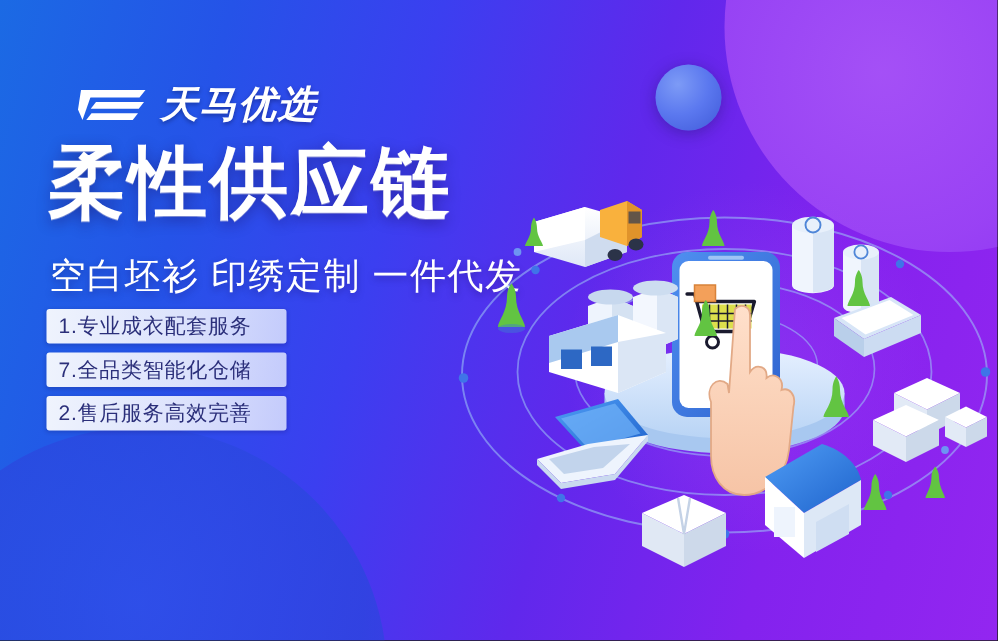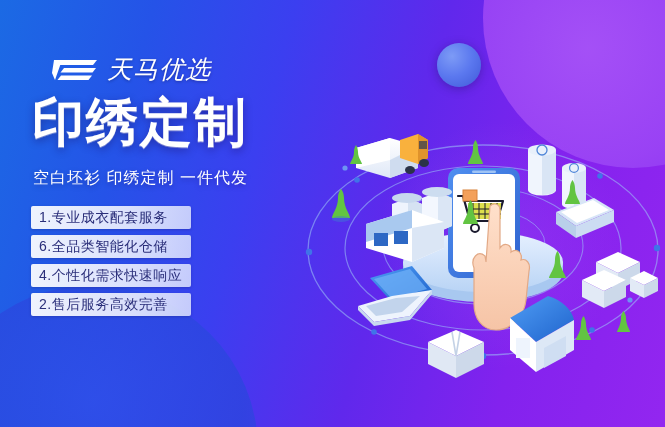--- a/index.html
+++ b/index.html
@@ -30,34 +30,34 @@
     width:250px;height:250px;right:40px;top:120px;
     background:radial-gradient(circle,rgba(168,85,247,.30) 0%,rgba(168,85,247,0) 70%);
   }
 
   
   #text-col{position:absolute;left:0;top:0;width:350px;height:100%;}
 
   #logo-row{position:absolute;left:52px;top:53px;display:flex;align-items:center;gap:9px;}
   #logo-mark{width:46px;height:26px;flex:none;}
   #logo-text{
-    color:#ffffff;font-size:25px;font-weight:normal;letter-spacing:1px;
+    color:#ffffff;font-size:25px;font-weight:bold;letter-spacing:1px;
     font-style:italic;text-shadow:0 1px 3px rgba(0,0,40,.35);white-space:nowrap;
   }
 
   #headline{
     position:absolute;left:32px;top:96px;
     font-size:52px;font-weight:bold;color:#ffffff;letter-spacing:2px;
     line-height:1;white-space:nowrap;
     text-shadow:0 3px 9px rgba(25,10,90,.45),0 1px 0 rgba(255,255,255,.5);
   }
 
   #subtitle{
     position:absolute;left:33px;top:168px;
-    font-size:16px;color:#ffffff;letter-spacing:1px;white-space:nowrap;
+    font-size:24px;color:#ffffff;letter-spacing:1px;white-space:nowrap;
     text-shadow:0 2px 5px rgba(20,10,80,.35);
   }
 
   #feature-list{position:absolute;left:31px;top:206px;width:160px;}
   .feature-row{
     height:23px;margin-bottom:6px;display:flex;align-items:center;
     padding:0 8px;box-sizing:border-box;
     background:linear-gradient(100deg,rgba(255,255,255,.93) 0%,rgba(243,245,255,.88) 60%,rgba(231,236,255,.80) 100%);
     border-radius:2px;
     box-shadow:0 1px 3px rgba(20,10,70,.22);
@@ -85,33 +85,30 @@
     <div id="logo-row">
       <svg id="logo-mark" viewBox="0 0 46 26">
         <path d="M6 3 L45 3 L41 8 L2 8 Z" fill="#ffffff"></path>
         <path d="M12 11 L44 11 L40.5 15.5 L8.5 15.5 Z" fill="#ffffff"></path>
         <path d="M9 18.5 L40 18.5 L36.5 23 L5.5 23 Z" fill="#ffffff"></path>
         <path d="M2 3 L10 3 L3 23 L0 16 Z" fill="#ffffff"></path>
       </svg>
       <span id="logo-text">天马优选</span>
     </div>
 
-    <div id="headline">印绣定制</div>
+    <div id="headline">柔性供应链</div>
 
     <div id="subtitle">空白坯衫  印绣定制  一件代发</div>
 
     <div id="feature-list">
       <div class="feature-row">
         <span class="feature-text">1.专业成衣配套服务</span>
       </div>
       <div class="feature-row">
-        <span class="feature-text">6.全品类智能化仓储</span>
-      </div>
-      <div class="feature-row">
-        <span class="feature-text">4.个性化需求快速响应</span>
+        <span class="feature-text">7.全品类智能化仓储</span>
       </div>
       <div class="feature-row">
         <span class="feature-text">2.售后服务高效完善</span>
       </div>
     </div>
   </div>
 
   <div id="illustration">
     <svg width="365" height="427" viewBox="0 0 365 427">
       <defs>

